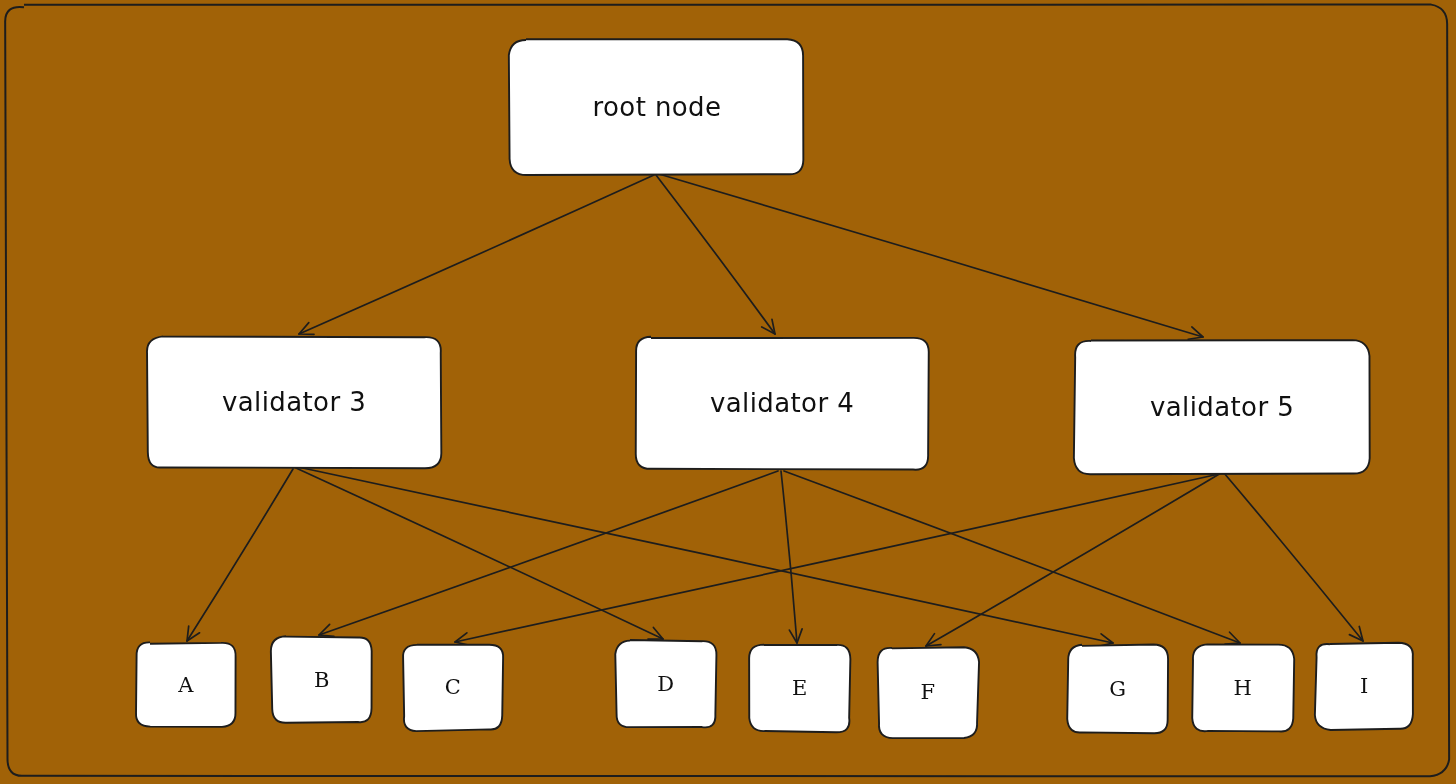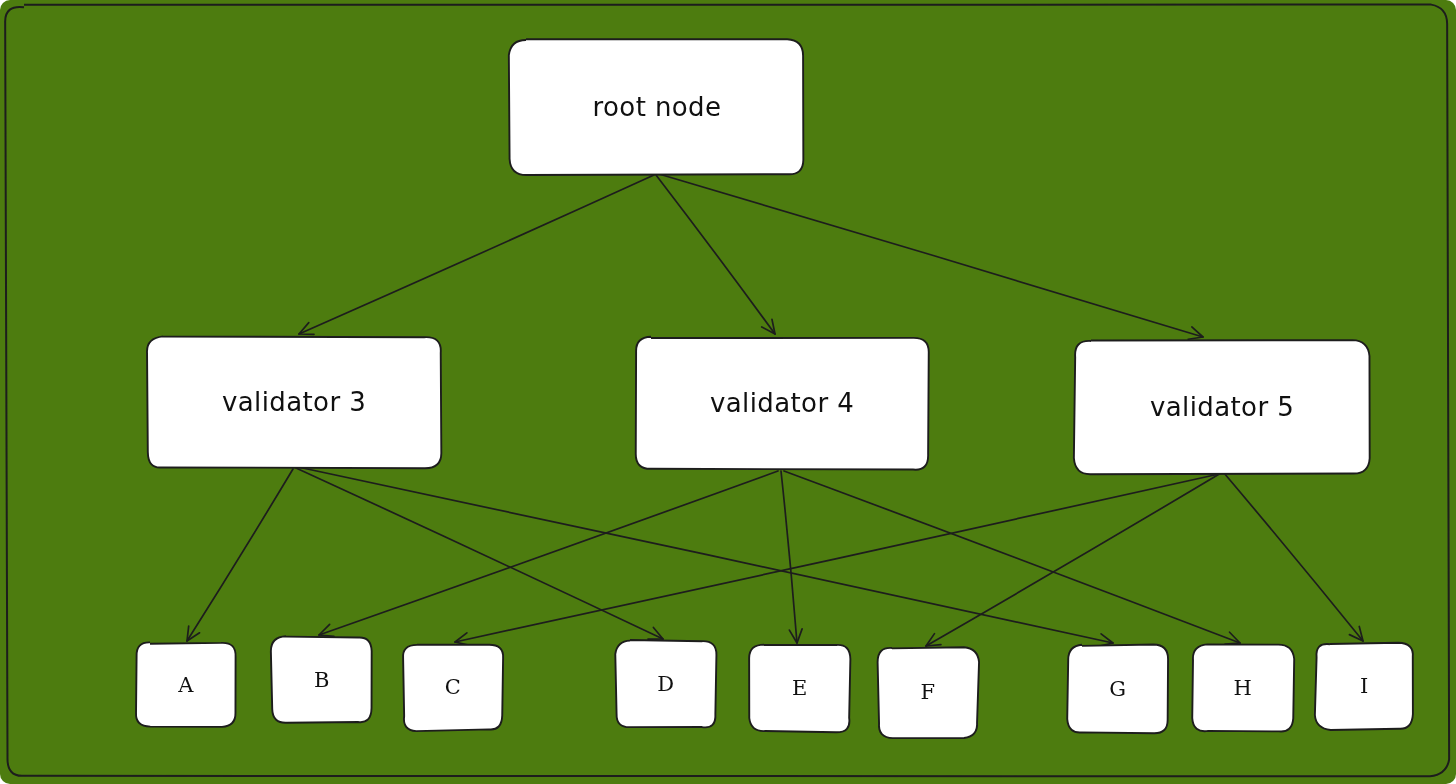--- a/index.html
+++ b/index.html
@@ -8,23 +8,22 @@
     padding: 0;
     background: #ffffff;
   }
   body {
     font-family: "DejaVu Sans", sans-serif;
   }
   #canvas {
     position: relative;
     width: 1456px;
     height: 784px;
-    background: #4d7c0f;
+    background: #a16207;
     overflow: hidden;
-    border-radius: 10px;
   }
   #diagram-svg {
     position: absolute;
     top: 0;
     left: 0;
     width: 1456px;
     height: 784px;
   }
   .frame-rect {
     fill: none;

